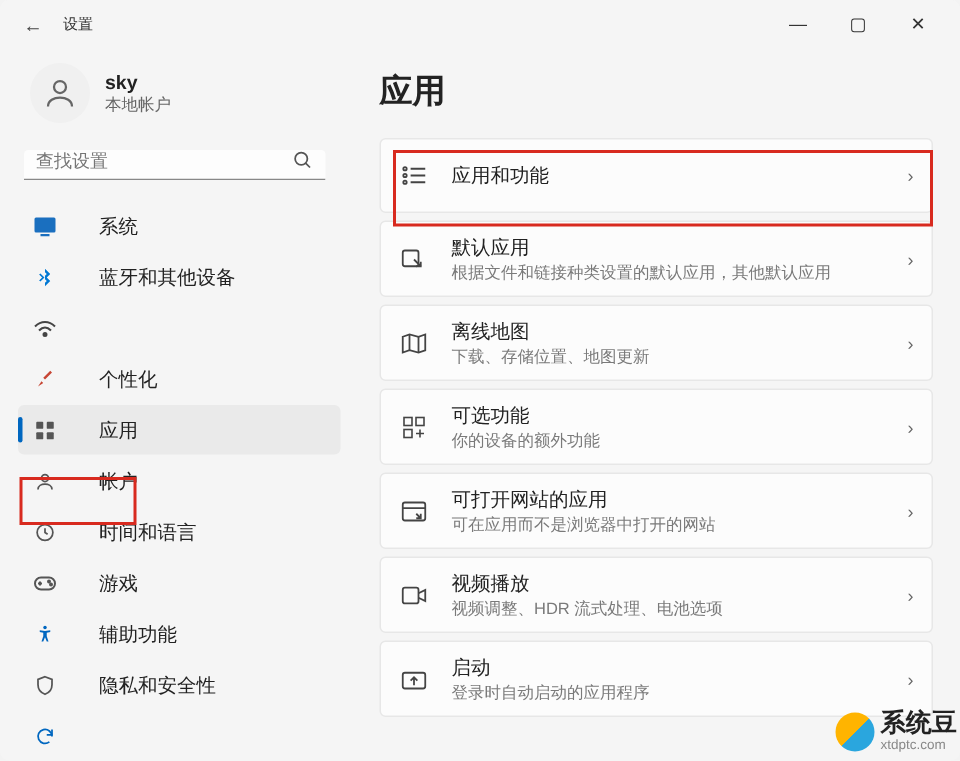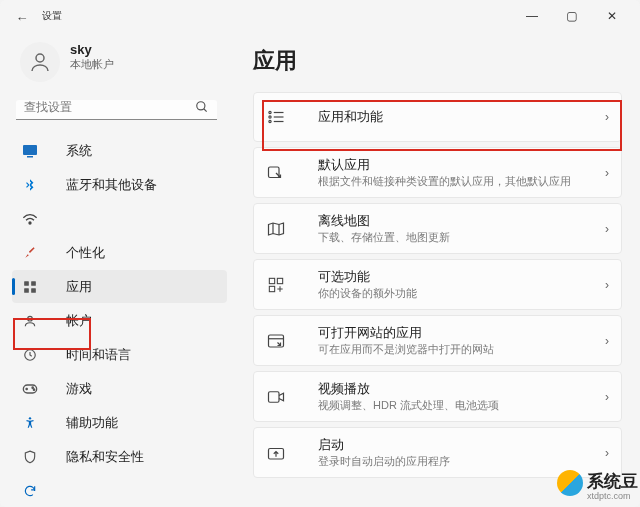--- a/index.html
+++ b/index.html
@@ -64,21 +64,21 @@
       height: calc(100% - 32px);
     }
     .sidebar {
       width: 233px;
       padding: 6px 6px 0 12px;
       display: flex;
       flex-direction: column;
     }
     .user-block {
       display: flex;
-      align-items: flex-start;
+      align-items: center;
       padding: 4px 4px 10px 8px;
       gap: 10px;
     }
     .avatar {
       width: 40px;
       height: 40px;
       border-radius: 50%;
       background: #f0f0f0;
       display: flex;
       align-items: center;
@@ -188,21 +188,21 @@
       flex-direction: column;
       gap: 5px;
     }
     .card {
       background: #fcfcfc;
       border: 1px solid #e7e7e7;
       border-radius: 4px;
       padding: 8px 12px;
       display: flex;
       align-items: center;
-      gap: 32px;
+      gap: 15px;
       cursor: pointer;
       min-height: 50px;
     }
     .card-icon {
       width: 20px;
       height: 20px;
       color: #444;
       flex-shrink: 0;
       display: flex;
       align-items: center;
@@ -226,21 +226,21 @@
     .chevron {
       color: #666;
       font-size: 12px;
       flex-shrink: 0;
     }
     .watermark {
       position: absolute;
       right: 2px;
       bottom: 6px;
       display: flex;
-      align-items: flex-start;
+      align-items: flex-end;
       gap: 4px;
       font-size: 17px;
       font-weight: 700;
       color: #222;
     }
     .wm-circle {
       width: 26px;
       height: 26px;
       border-radius: 50%;
       background: linear-gradient(135deg, #ffb400 50%, #2aa6de 50%);

